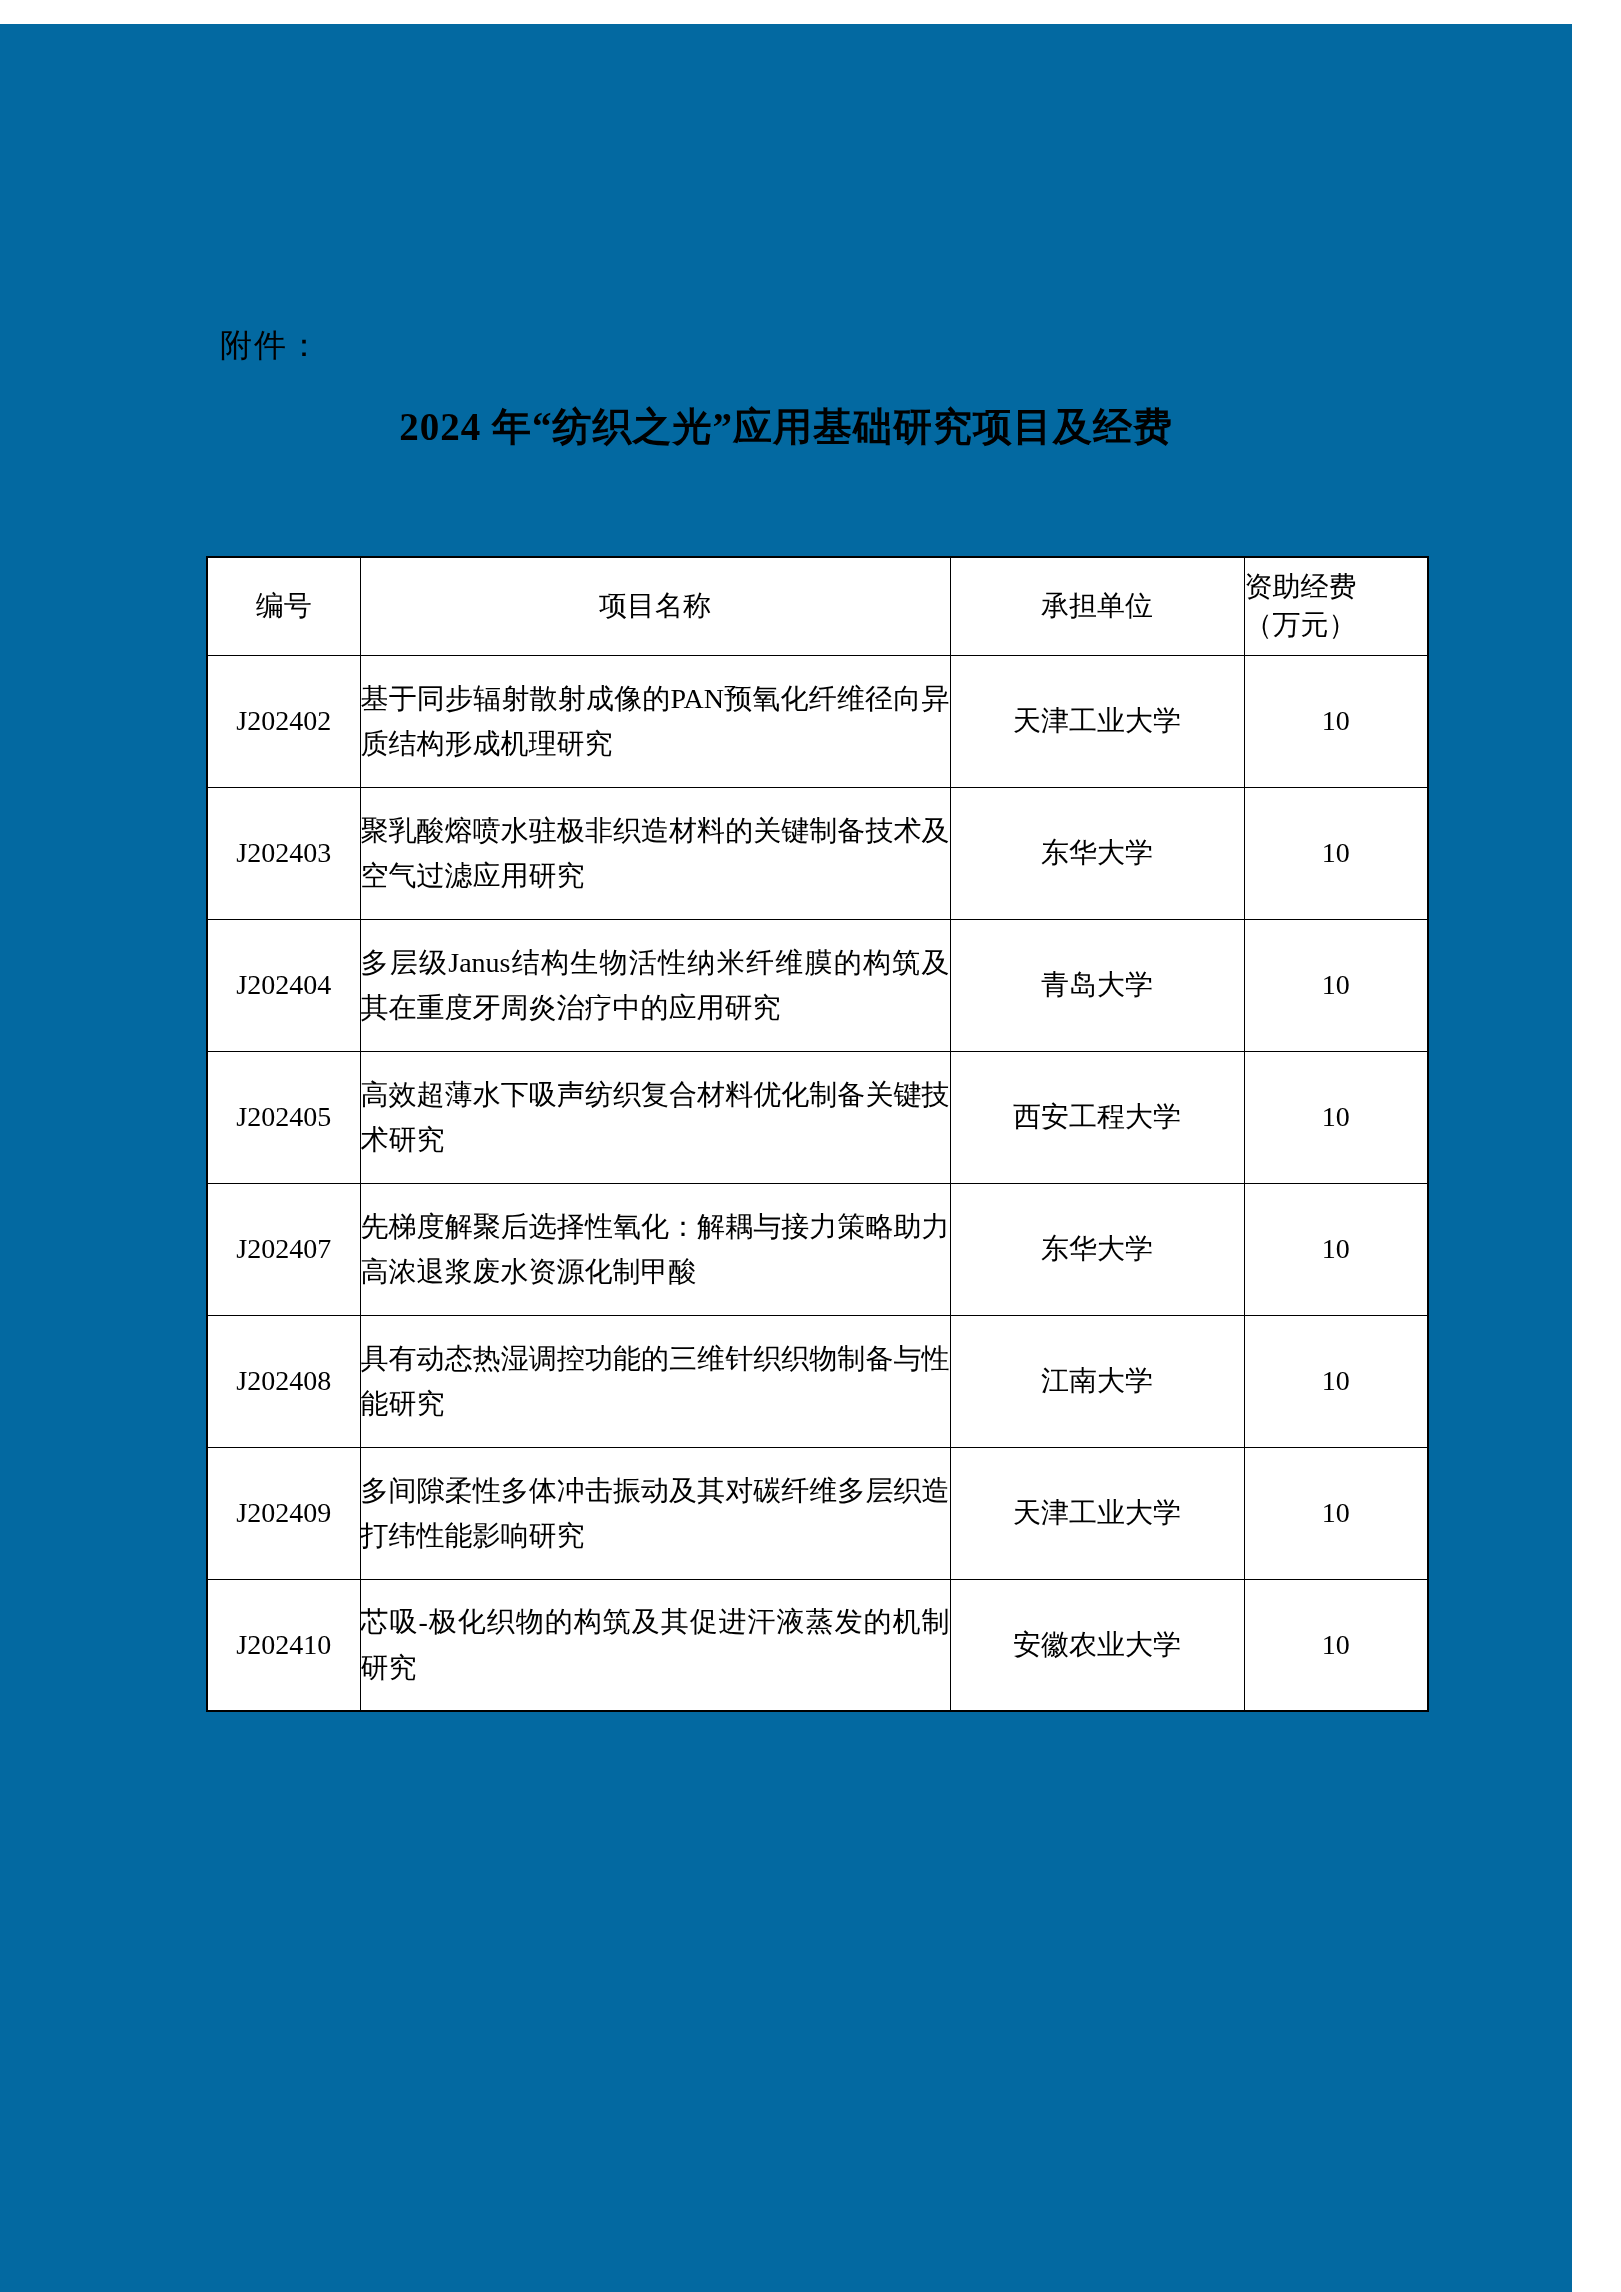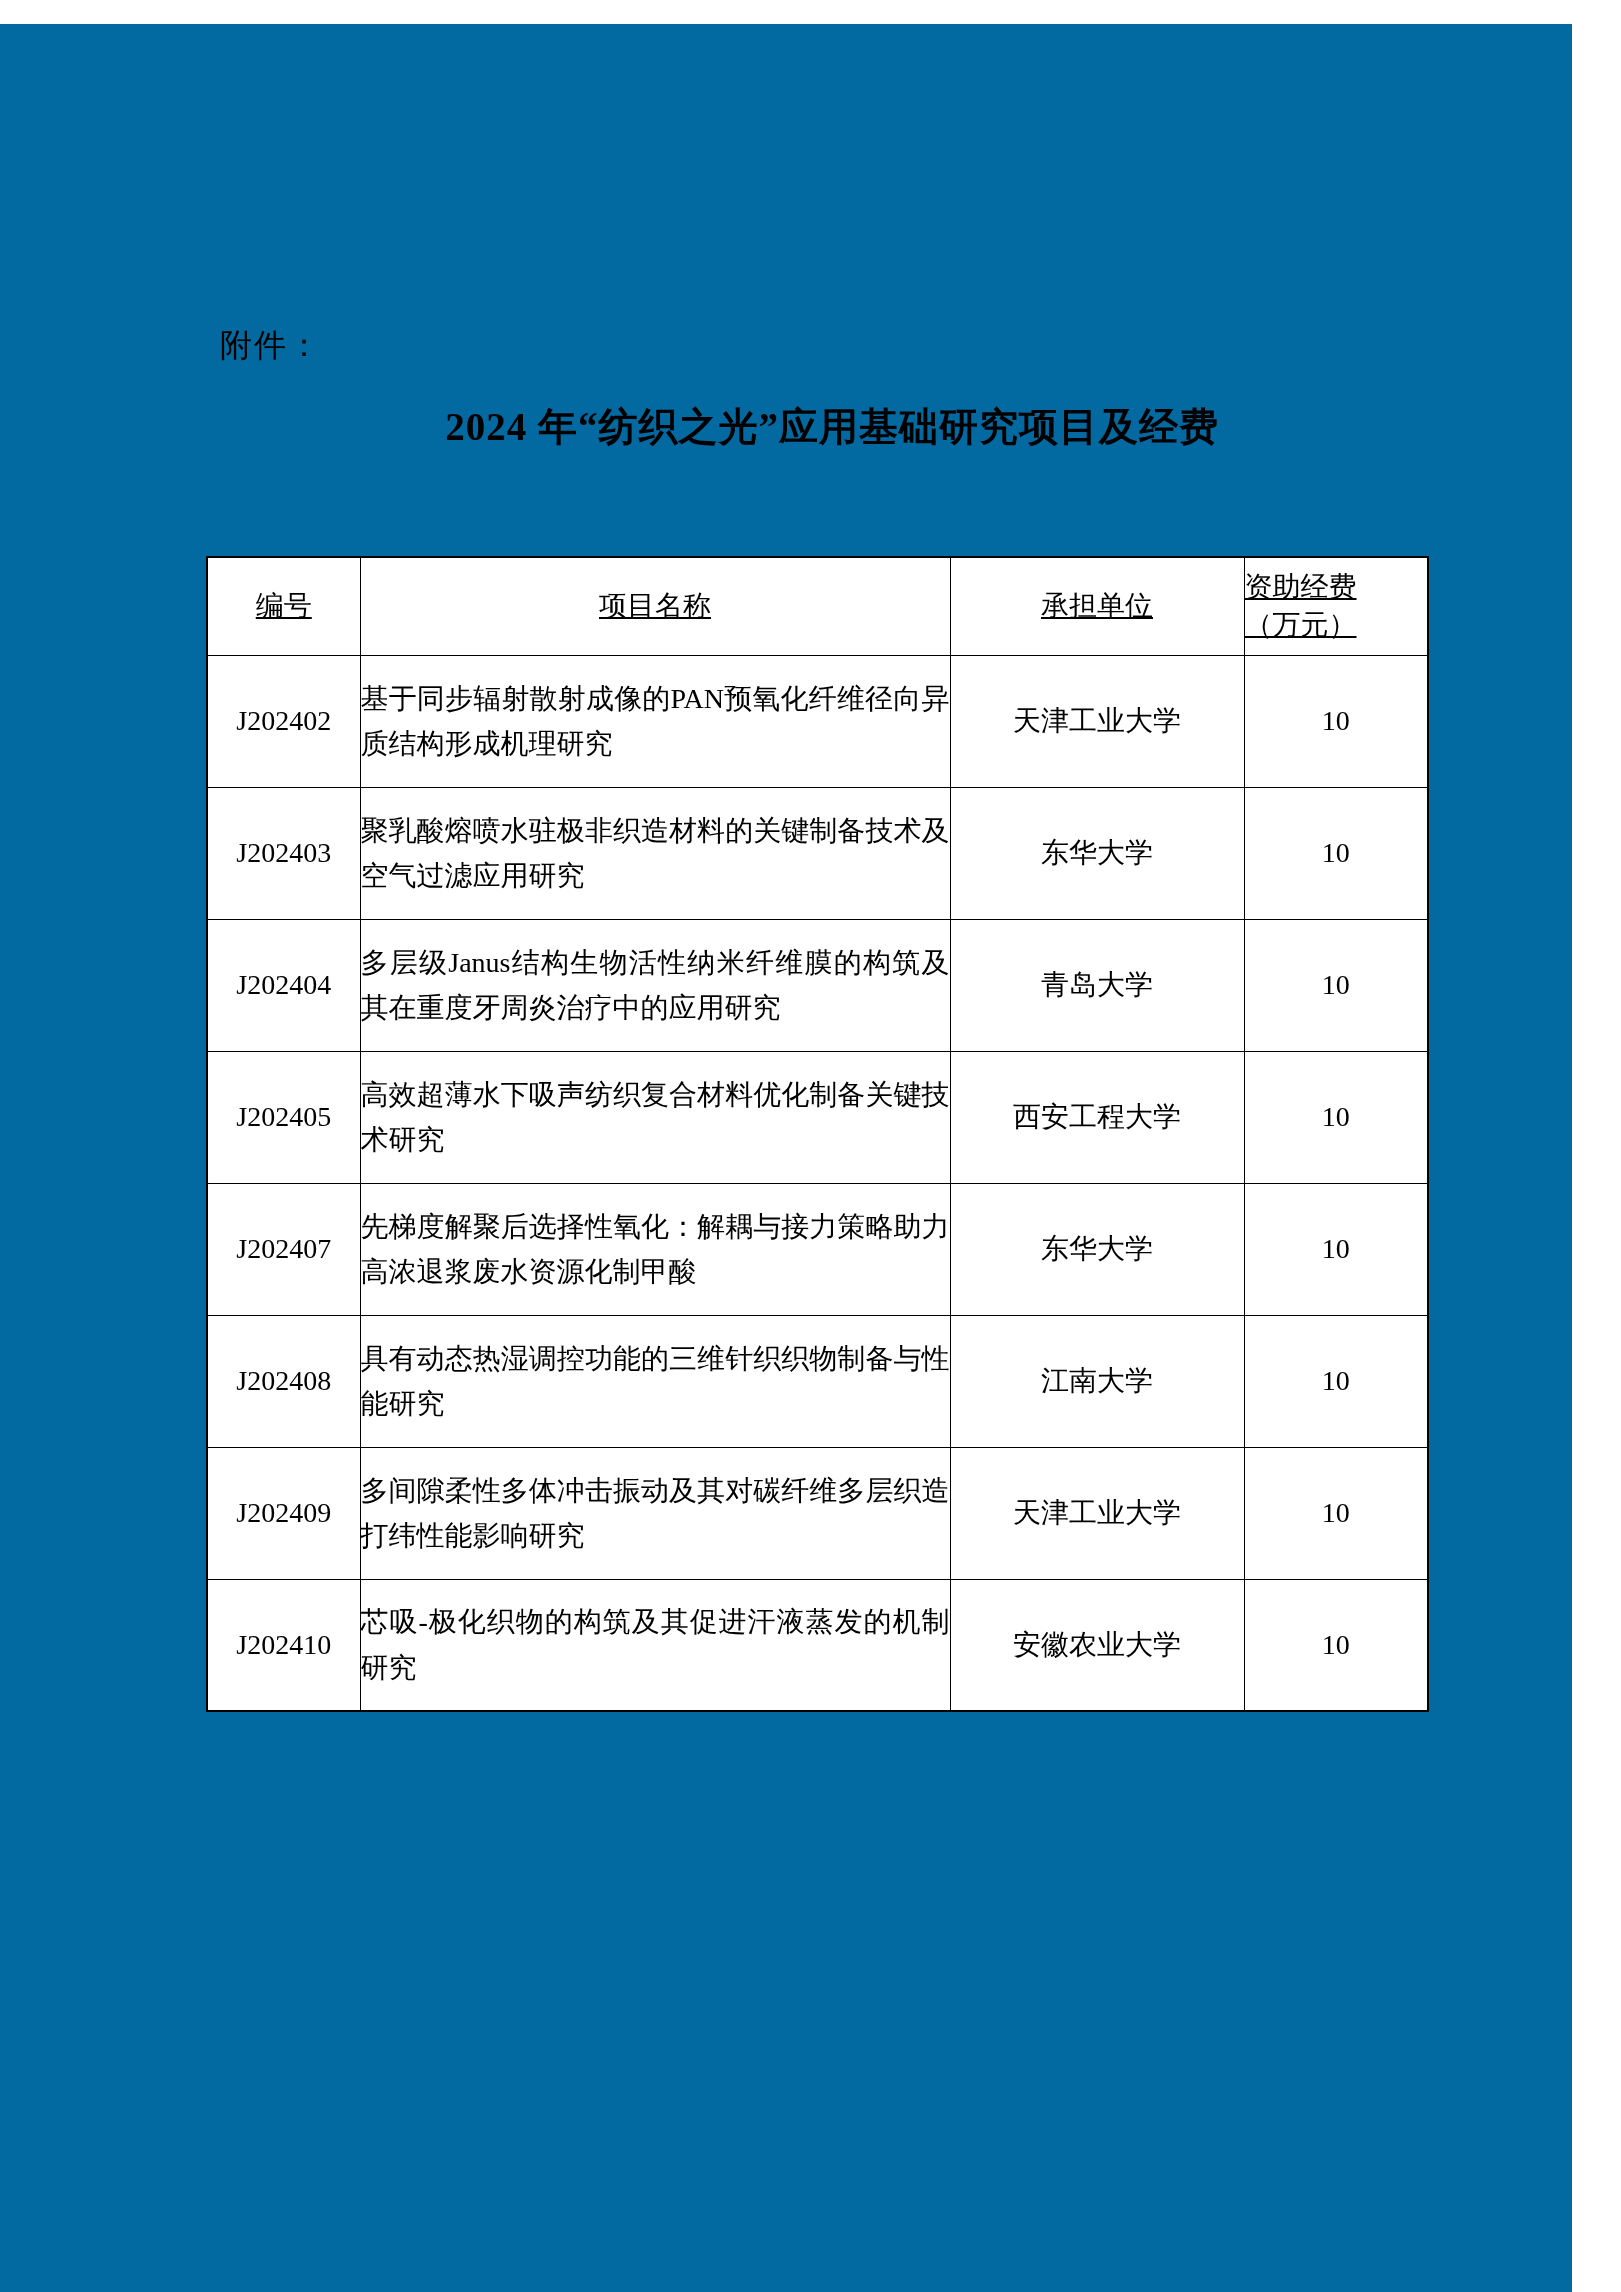--- a/index.html
+++ b/index.html
@@ -28,42 +28,41 @@
   .doc-title {
     position: absolute;
     left: 0;
     top: 376px;
     width: 100%;
     text-align: center;
     font-size: 39px;
     font-weight: bold;
     letter-spacing: 1px;
     white-space: nowrap;
-    padding-left: 46px;
   }
   table.projects {
     position: absolute;
     left: 206px;
     top: 532px;
     width: 1221px;
     border-collapse: collapse;
     table-layout: fixed;
     border: 2px solid #000;
     border-bottom-width: 2.9px;
   }
   table.projects th,
   table.projects td {
     border: 1px solid #000;
     font-weight: normal;
     font-size: 28px;
     padding: 0;
     vertical-align: middle;
     background: #ffffff;
   }
-  tr.header-row { height: 98px; text-decoration: underline; }
+  tr.header-row { height: 98px; }
   tr.data-row   { height: 132px; }
   .cell-center { text-align: center; }
   td.name-cell {
     text-align: justify;
     padding: 5.9px 9.8px 5.9px 7.8px;
     line-height: 1.62;
   }
   .funding-header-line { display: block; line-height: 1.35; text-align: left; }
 </style>
 </head>

